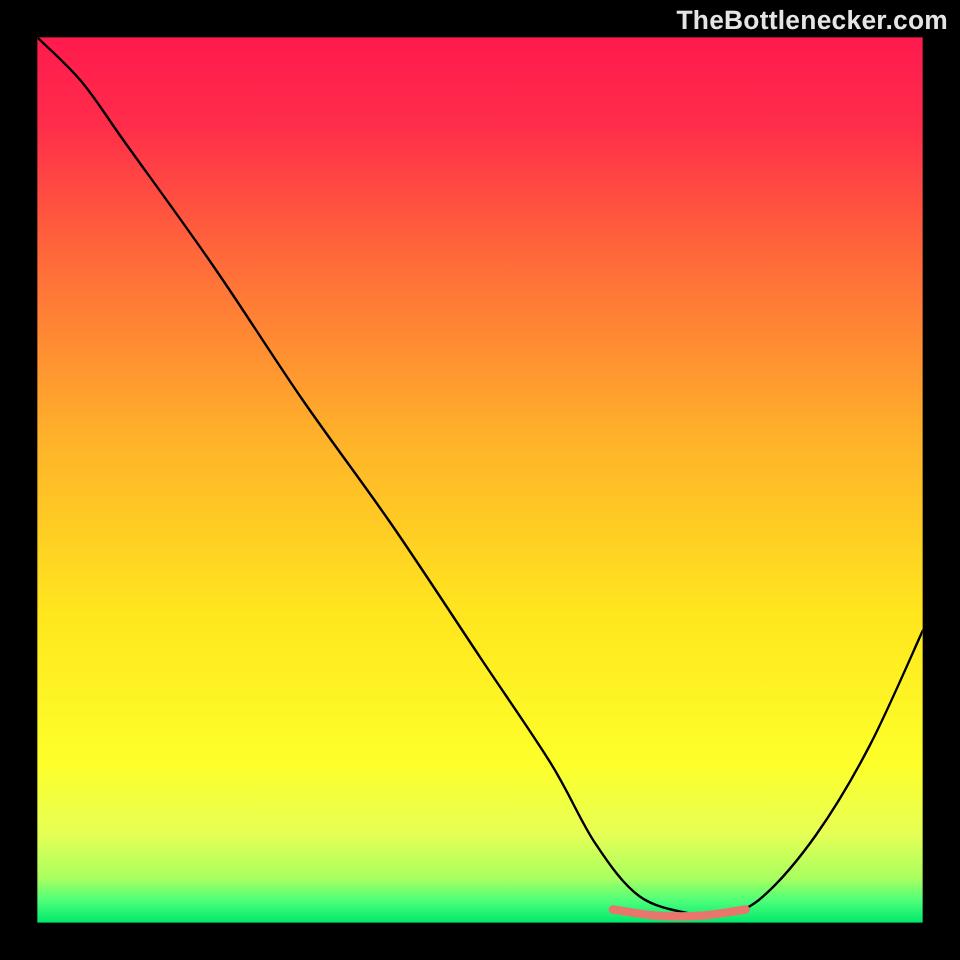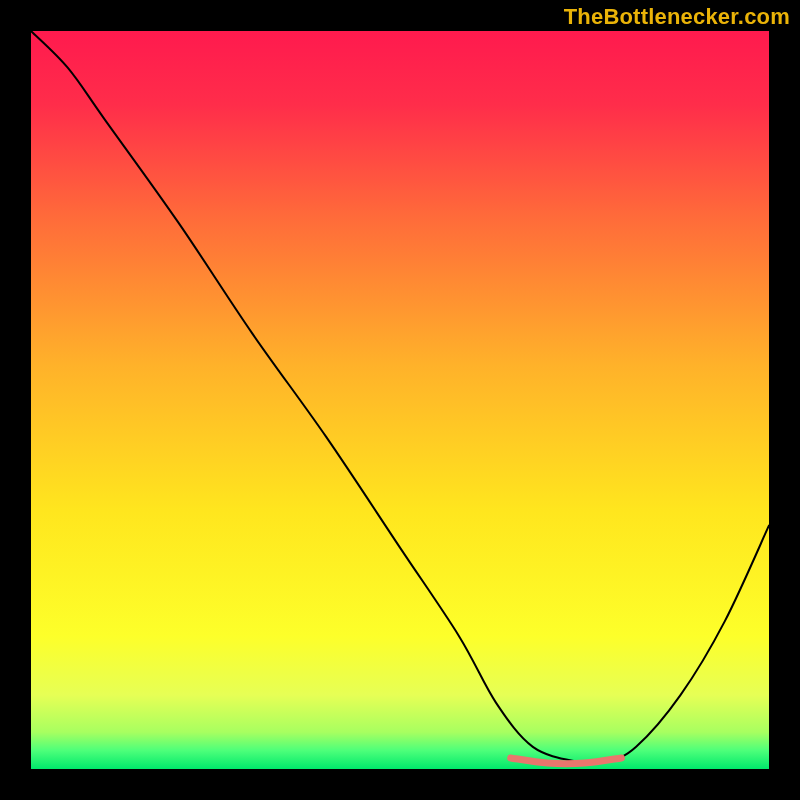--- a/index.html
+++ b/index.html
@@ -9,21 +9,21 @@
     height: 800px;
     background: #000;
     font-family: Arial, Helvetica, sans-serif;
     overflow: hidden;
     position: relative;
   }
   .watermark {
     position: absolute;
     top: 4px;
     right: 10px;
-    color: #eab308;
+    color: #e5e5e5;
     font-size: 22px;
     font-weight: bold;
     letter-spacing: 0.2px;
     z-index: 10;
     user-select: none;
   }
   .plot {
     position: absolute;
     left: 31px;
     top: 31px;

